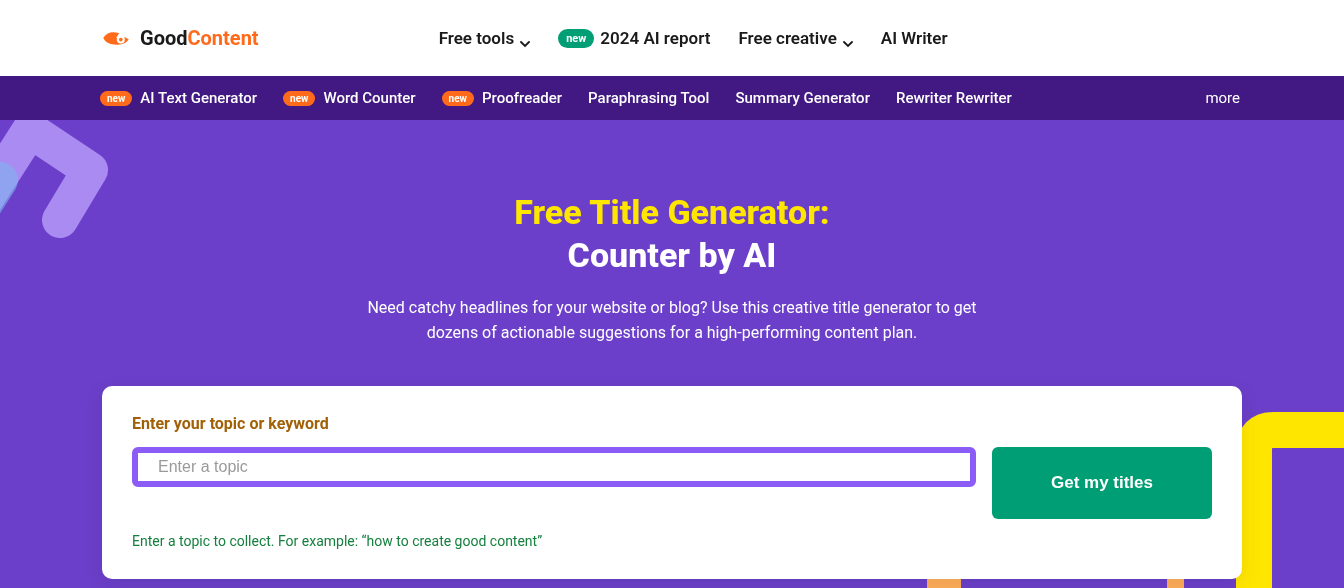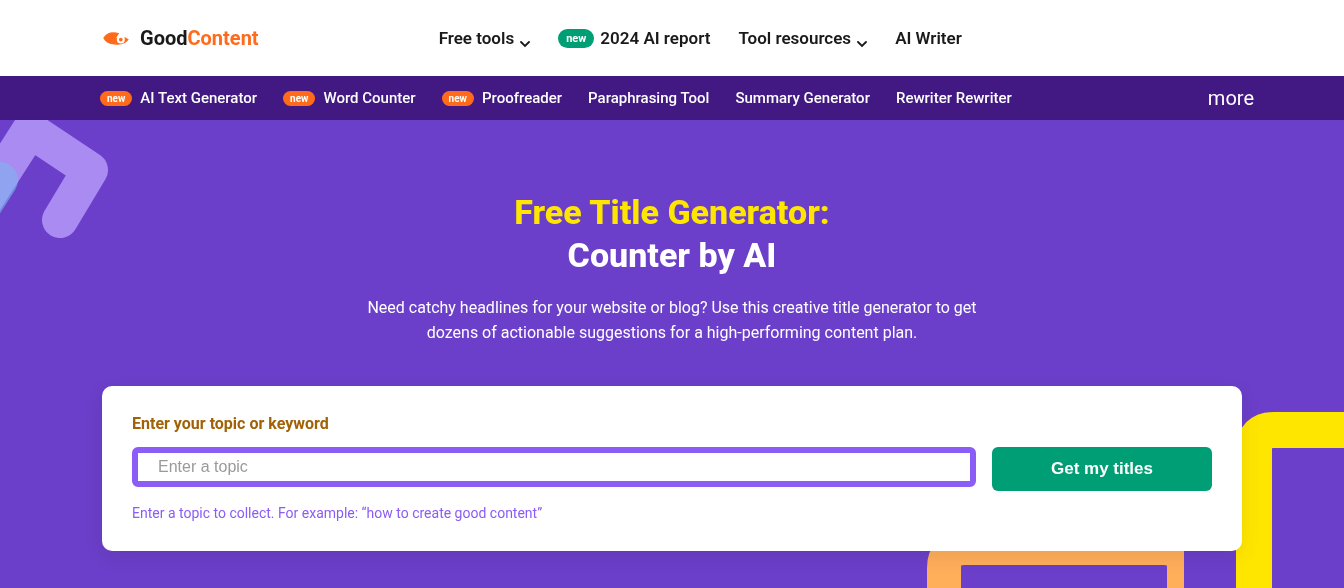--- a/index.html
+++ b/index.html
@@ -76,23 +76,23 @@
 .badge-new-small {
   background: #ff6b1a;
   color: #fff;
   font-size: 10px;
   font-weight: 700;
   padding: 2px 7px;
   border-radius: 9px;
 }
 .more-link {
   position: absolute;
-  right: 90px;
-  color: #fff;
-  font-size: 20px;
+  right: 104px;
+  color: #fff;
+  font-size: 15px;
   cursor: pointer;
 }
 
 
 .hero {
   background: #6b3fc9;
   height: calc(588px - 76px - 44px);
   position: relative;
   overflow: hidden;
   text-align: center;
@@ -170,32 +170,32 @@
   border: 6px solid #8b5cf6;
   border-radius: 6px;
   padding: 0 20px;
   font-size: 16px;
   color: #1d4ed8;
   outline: none;
 }
 .topic-input::placeholder { color: #9a9a9a; }
 .submit-btn {
   width: 220px;
-  height: 44px;
+  height: 72px;
   background: #009e74;
   color: #fff;
   border: none;
   border-radius: 6px;
   font-size: 17px;
   font-weight: 700;
   cursor: pointer;
 }
 .card-hint {
   font-size: 14px;
-  color: #8b5cf6;
+  color: #15803d;
   margin-top: 14px;
 }
 </style>
 </head>
 <body>
 
 <header class="top-header">
   <div class="logo">
     <span class="logo-icon">
       <svg viewBox="0 0 40 24" width="36" height="24">
@@ -216,21 +216,21 @@
         <svg viewBox="0 0 10 10" width="10" height="10">
             <path d="M1 3 L5 7 L9 3" stroke="#1a1a1a" stroke-width="1.8" fill="none" stroke-linecap="round"></path>
           </svg>
       </span>
     </div>
     <div class="top-nav-item">
       <span class="badge-new">new</span>
       <span>2024 AI report</span>
     </div>
     <div class="top-nav-item">
-      <span>Tool resources</span>
+      <span>Free creative</span>
       <span class="chevron-down">
         <svg viewBox="0 0 10 10" width="10" height="10">
             <path d="M1 3 L5 7 L9 3" stroke="#1a1a1a" stroke-width="1.8" fill="none" stroke-linecap="round"></path>
           </svg>
       </span>
     </div>
     <div class="top-nav-item">
       <span>AI Writer</span>
     </div>
   </nav>

